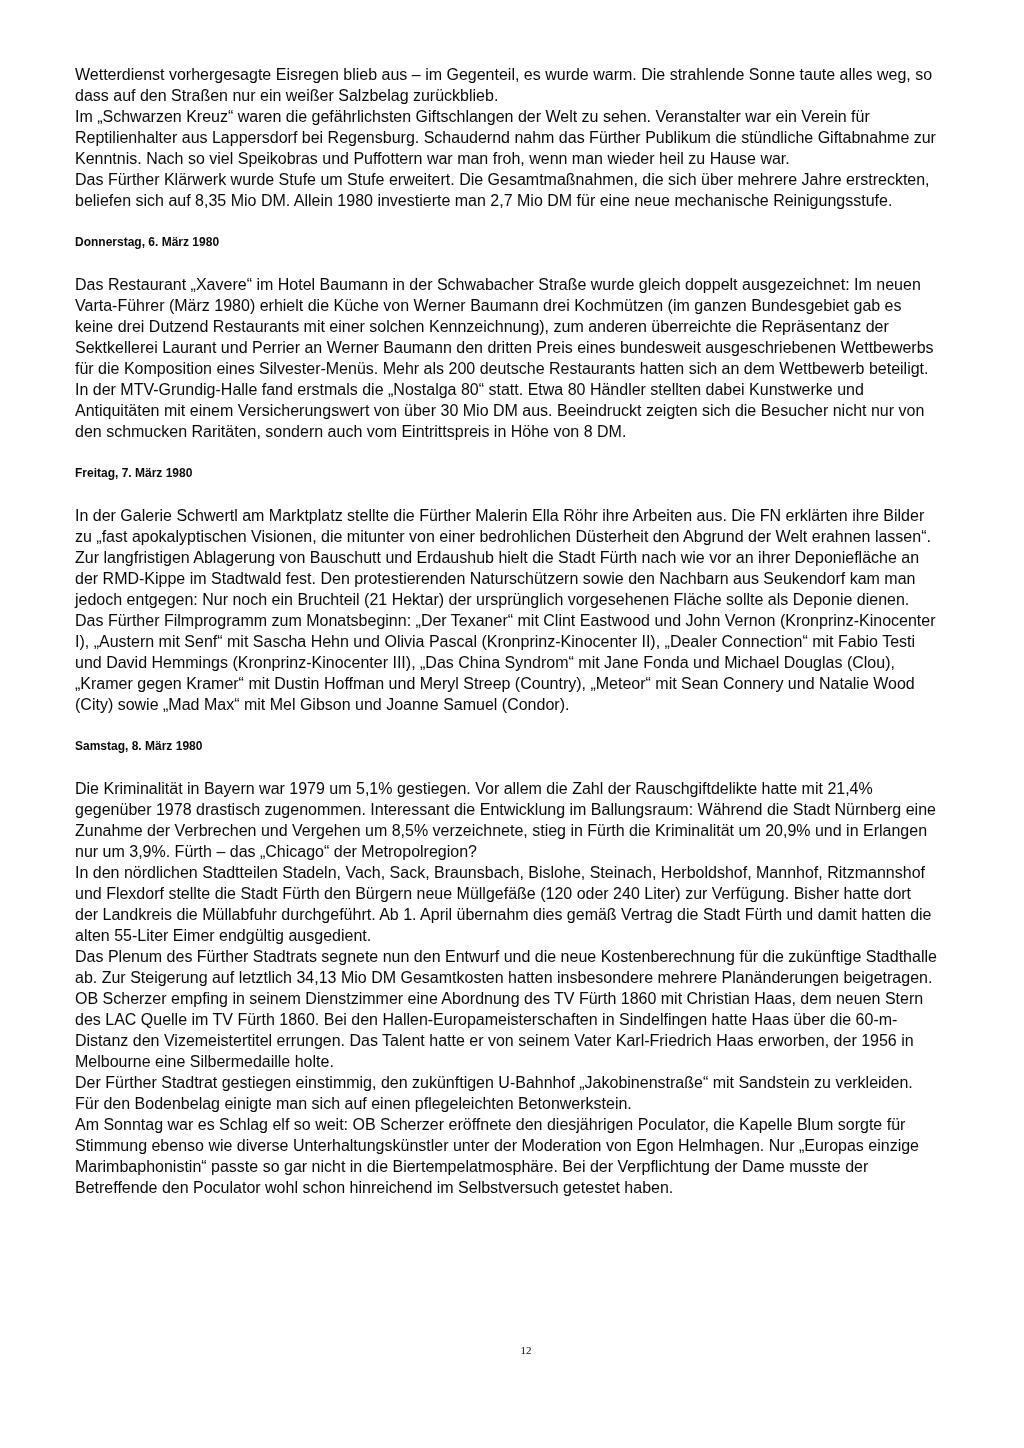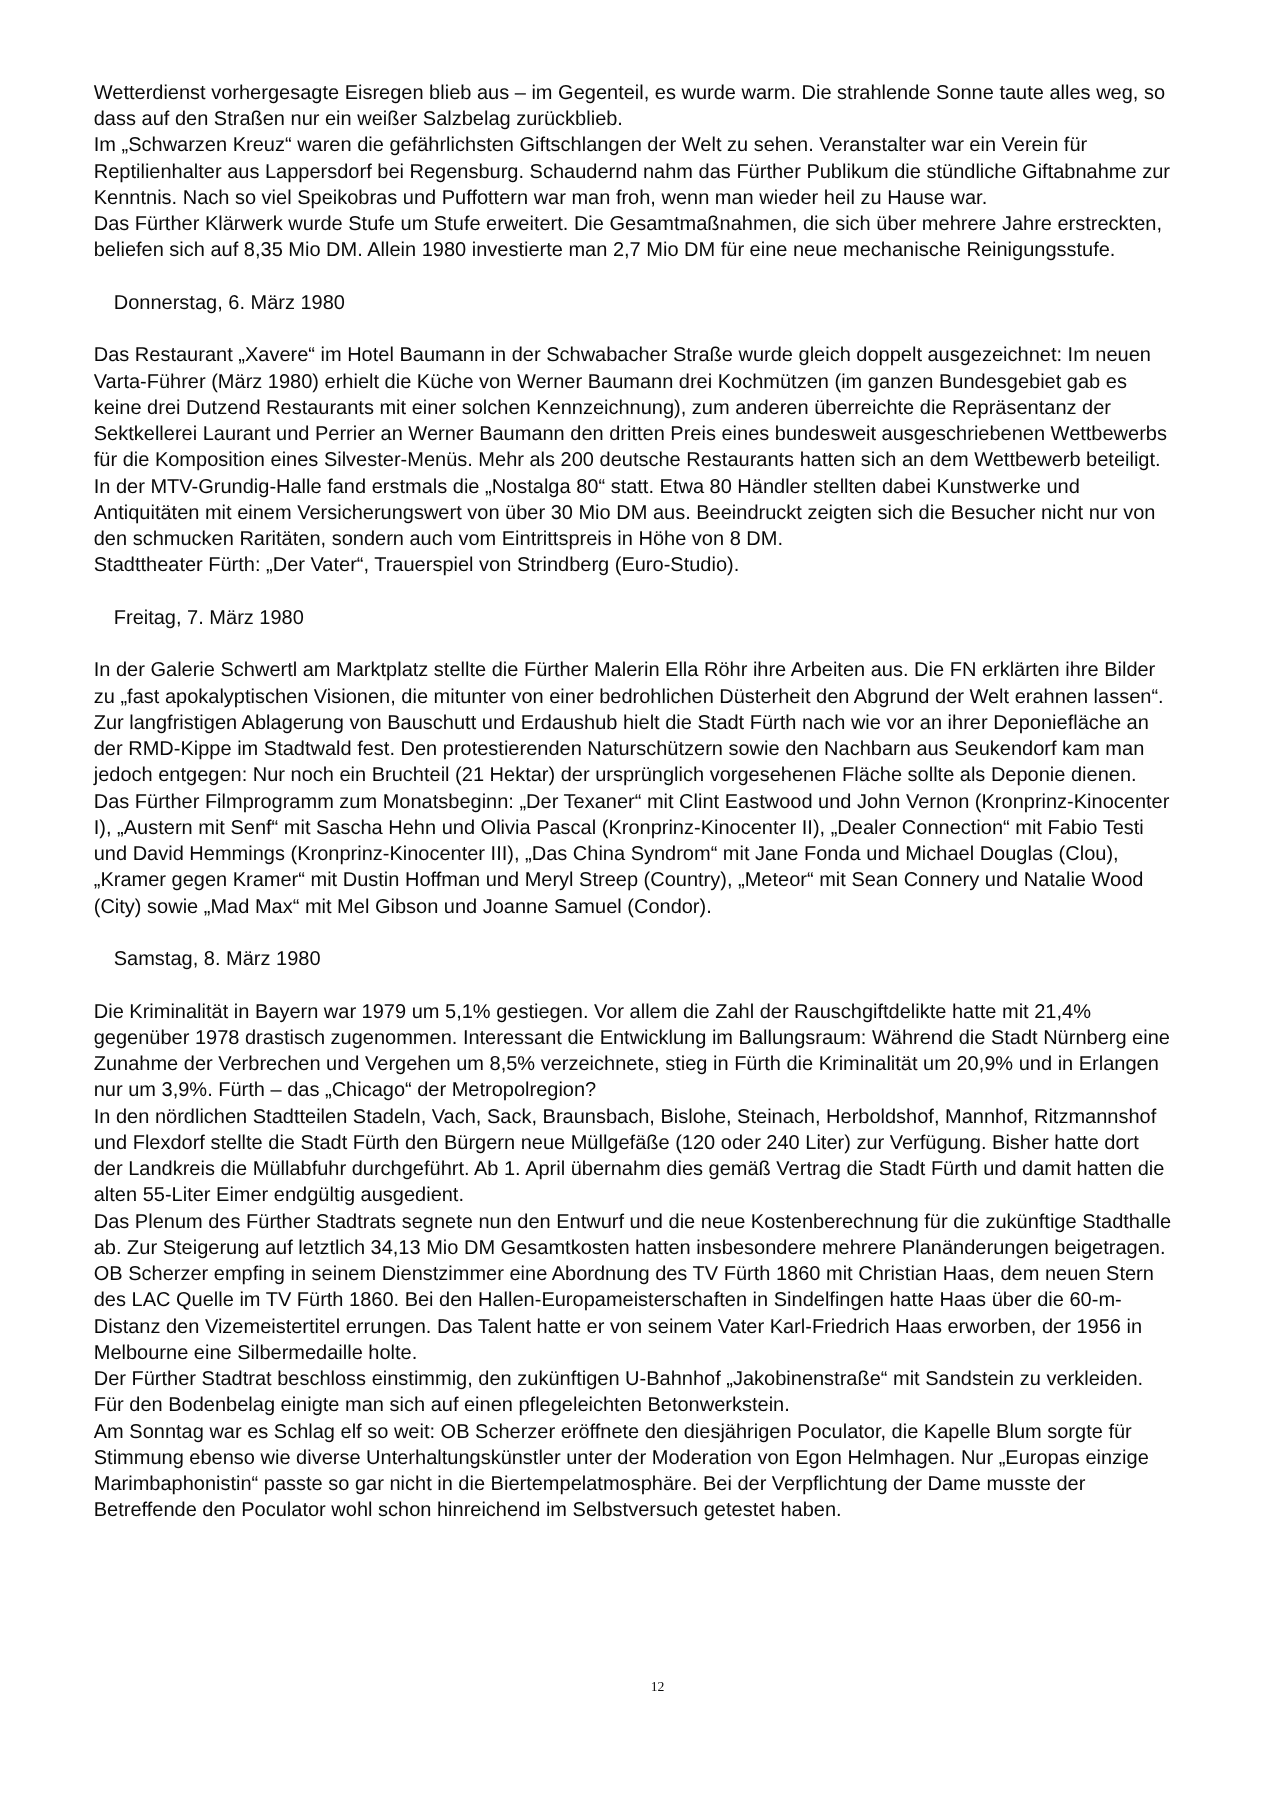--- a/index.html
+++ b/index.html
@@ -25,24 +25,24 @@
     font-size: 16px;
     line-height: 21px;
     text-align: left;
     color: #0a0a0a;
   }
   .content p {
     margin: 0;
   }
   .content h2 {
     font-family: "Liberation Sans", sans-serif;
-    font-size: 16px;
+    font-size: 12px;
     line-height: 21px;
-    font-weight: normal;
-    margin: 21px 0 21px 16px;
+    font-weight: bold;
+    margin: 21px 0 21px 0;
   }
   .page-number {
     position: absolute;
     top: 1341px;
     left: 0;
     width: 100%;
     text-align: center;
     font-family: "Liberation Serif", serif;
     font-size: 11px;
     line-height: 18px;
@@ -58,39 +58,38 @@
     <section>
       <p>Wetterdienst vorhergesagte Eisregen blieb aus – im Gegenteil, es wurde warm. Die strahlende Sonne taute alles weg, so dass auf den Straßen nur ein weißer Salzbelag zurückblieb.</p>
       <p>Im „Schwarzen Kreuz“ waren die gefährlichsten Giftschlangen der Welt zu sehen. Veranstalter war ein Verein für Reptilienhalter aus Lappersdorf bei Regensburg. Schaudernd nahm das Fürther Publikum die stündliche Giftabnahme zur Kenntnis. Nach so viel Speikobras und Puffottern war man froh, wenn man wieder heil zu Hause war.</p>
       <p>Das Fürther Klärwerk wurde Stufe um Stufe erweitert. Die Gesamtmaßnahmen, die sich über mehrere Jahre erstreckten, beliefen sich auf 8,35 Mio DM. Allein 1980 investierte man 2,7 Mio DM für eine neue mechanische Reinigungsstufe.</p>
     </section>
 
     <section>
       <h2>Donnerstag, 6. März 1980</h2>
       <p>Das Restaurant „Xavere“ im Hotel Baumann in der Schwabacher Straße wurde gleich doppelt ausgezeichnet: Im neuen Varta-Führer (März 1980) erhielt die Küche von Werner Baumann drei Kochmützen (im ganzen Bundesgebiet gab es keine drei Dutzend Restaurants mit einer solchen Kennzeichnung), zum anderen überreichte die Repräsentanz der Sektkellerei Laurant und Perrier an Werner Baumann den dritten Preis eines bundesweit ausgeschriebenen Wettbewerbs für die Komposition eines Silvester-Menüs. Mehr als 200 deutsche Restaurants hatten sich an dem Wettbewerb beteiligt.</p>
       <p>In der MTV-Grundig-Halle fand erstmals die „Nostalga 80“ statt. Etwa 80 Händler stellten dabei Kunstwerke und Antiquitäten mit einem Versicherungswert von über 30 Mio DM aus. Beeindruckt zeigten sich die Besucher nicht nur von den schmucken Raritäten, sondern auch vom Eintrittspreis in Höhe von 8 DM.</p>
-      <p>Stadttheater Fürth: „Der Vater“, Trauerspiel von Strindberg (Euro-Studio).</p>
     </section>
 
     <section>
       <h2>Freitag, 7. März 1980</h2>
       <p>In der Galerie Schwertl am Marktplatz stellte die Fürther Malerin Ella Röhr ihre Arbeiten aus. Die FN erklärten ihre Bilder zu „fast apokalyptischen Visionen, die mitunter von einer bedrohlichen Düsterheit den Abgrund der Welt erahnen lassen“.</p>
       <p>Zur langfristigen Ablagerung von Bauschutt und Erdaushub hielt die Stadt Fürth nach wie vor an ihrer Deponiefläche an der RMD-Kippe im Stadtwald fest. Den protestierenden Naturschützern sowie den Nachbarn aus Seukendorf kam man jedoch entgegen: Nur noch ein Bruchteil (21 Hektar) der ursprünglich vorgesehenen Fläche sollte als Deponie dienen.</p>
       <p>Das Fürther Filmprogramm zum Monatsbeginn: „Der Texaner“ mit Clint Eastwood und John Vernon (Kronprinz-Kinocenter I), „Austern mit Senf“ mit Sascha Hehn und Olivia Pascal (Kronprinz-Kinocenter II), „Dealer Connection“ mit Fabio Testi und David Hemmings (Kronprinz-Kinocenter III), „Das China Syndrom“ mit Jane Fonda und Michael Douglas (Clou), „Kramer gegen Kramer“ mit Dustin Hoffman und Meryl Streep (Country), „Meteor“ mit Sean Connery und Natalie Wood (City) sowie „Mad Max“ mit Mel Gibson und Joanne Samuel (Condor).</p>
     </section>
 
     <section>
       <h2>Samstag, 8. März 1980</h2>
       <p>Die Kriminalität in Bayern war 1979 um 5,1% gestiegen. Vor allem die Zahl der Rauschgiftdelikte hatte mit 21,4% gegenüber 1978 drastisch zugenommen. Interessant die Entwicklung im Ballungsraum: Während die Stadt Nürnberg eine Zunahme der Verbrechen und Vergehen um 8,5% verzeichnete, stieg in Fürth die Kriminalität um 20,9% und in Erlangen nur um 3,9%. Fürth – das „Chicago“ der Metropolregion?</p>
       <p>In den nördlichen Stadtteilen Stadeln, Vach, Sack, Braunsbach, Bislohe, Steinach, Herboldshof, Mannhof, Ritzmannshof und Flexdorf stellte die Stadt Fürth den Bürgern neue Müllgefäße (120 oder 240 Liter) zur Verfügung. Bisher hatte dort der Landkreis die Müllabfuhr durchgeführt. Ab 1. April übernahm dies gemäß Vertrag die Stadt Fürth und damit hatten die alten 55-Liter Eimer endgültig ausgedient.</p>
       <p>Das Plenum des Fürther Stadtrats segnete nun den Entwurf und die neue Kostenberechnung für die zukünftige Stadthalle ab. Zur Steigerung auf letztlich 34,13 Mio DM Gesamtkosten hatten insbesondere mehrere Planänderungen beigetragen.</p>
       <p>OB Scherzer empfing in seinem Dienstzimmer eine Abordnung des TV Fürth 1860 mit Christian Haas, dem neuen Stern des LAC Quelle im TV Fürth 1860. Bei den Hallen-Europameisterschaften in Sindelfingen hatte Haas über die 60-m-Distanz den Vizemeistertitel errungen. Das Talent hatte er von seinem Vater Karl-Friedrich Haas erworben, der 1956 in Melbourne eine Silbermedaille holte.</p>
     </section>
 
     <section>
-      <p>Der Fürther Stadtrat beschloss einstimmig, den zukünftigen U-Bahnhof „Jakobinenstraße“ mit Sandstein zu verkleiden. Für den Bodenbelag einigte man sich auf einen pflegeleichten Betonwerkstein.</p>
+      <p>Der Fürther Stadtrat gestiegen einstimmig, den zukünftigen U-Bahnhof „Jakobinenstraße“ mit Sandstein zu verkleiden. Für den Bodenbelag einigte man sich auf einen pflegeleichten Betonwerkstein.</p>
       <p>Am Sonntag war es Schlag elf so weit: OB Scherzer eröffnete den diesjährigen Poculator, die Kapelle Blum sorgte für Stimmung ebenso wie diverse Unterhaltungskünstler unter der Moderation von Egon Helmhagen. Nur „Europas einzige Marimbaphonistin“ passte so gar nicht in die Biertempelatmosphäre. Bei der Verpflichtung der Dame musste der Betreffende den Poculator wohl schon hinreichend im Selbstversuch getestet haben.</p>
     </section>
 
   </div>
 
   <div class="page-number">12</div>
 </div>
 
 </body></html>

